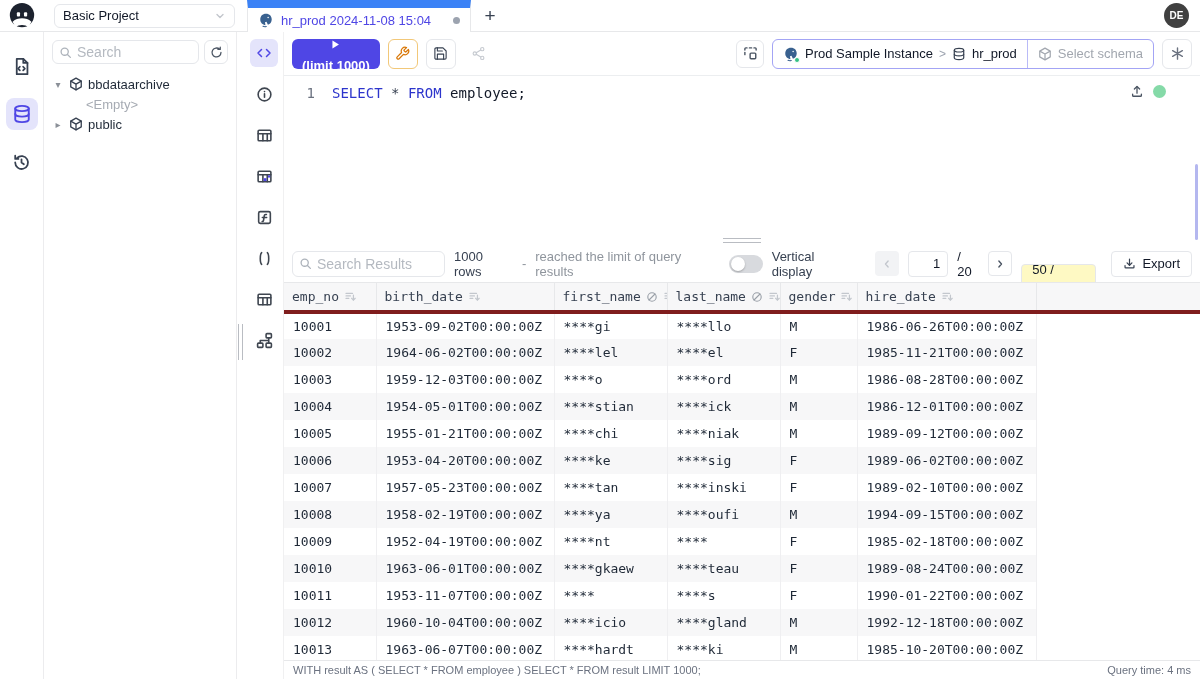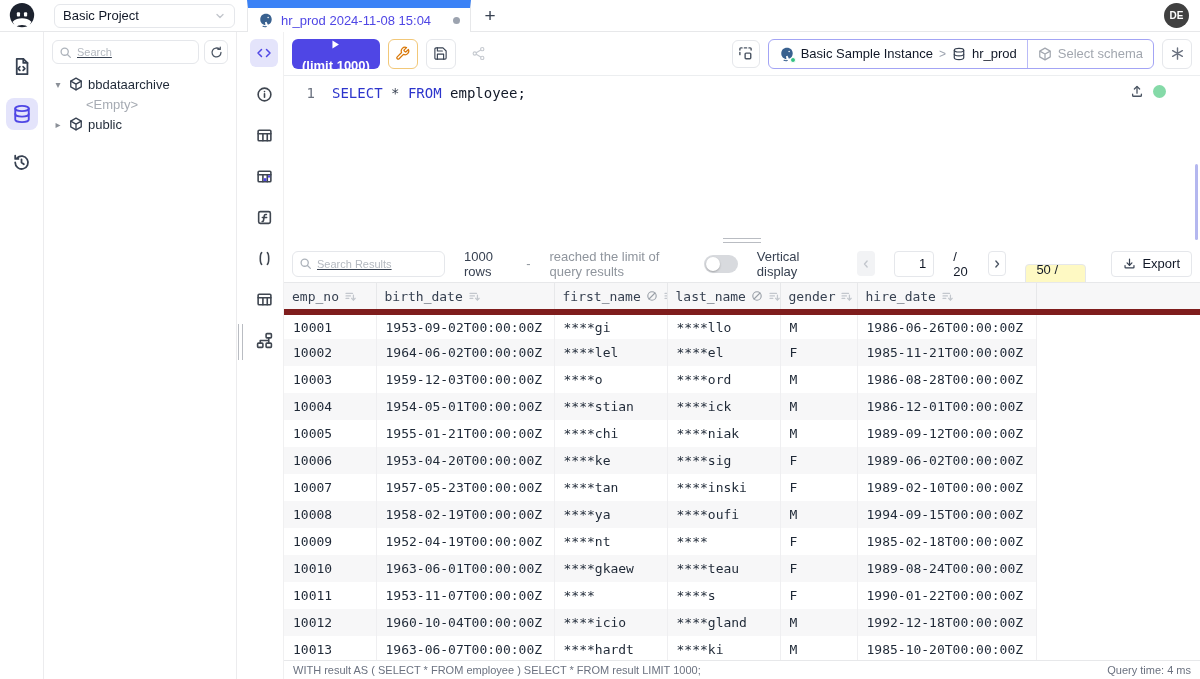--- a/index.html
+++ b/index.html
@@ -25,21 +25,21 @@
 
   
   .body { flex:1; display:flex; min-height:0; }
   .left-rail { width:44px; flex:0 0 44px; border-right:1px solid #ececee; display:flex; flex-direction:column; align-items:center; padding-top:18px; gap:16px; }
   .rail-btn { width:32px; height:32px; display:flex; align-items:center; justify-content:center; border-radius:8px; color:#374151; cursor:pointer; }
   .rail-btn.active { background:#e4e4fb; color:#4f46e5; }
 
   .sidebar { width:193px; flex:0 0 193px; border-right:1px solid #ececee; display:flex; flex-direction:column; padding-top:8px; }
   .sidebar-top { display:flex; gap:5px; padding:0 8px 8px 8px; }
   .search-box { flex:1; height:24px; border:1px solid #e5e7eb; border-radius:6px; display:flex; align-items:center; padding:0 6px; gap:5px; color:#adb3bb; }
-  .search-box input { border:none; outline:none; width:100%; font-size:11px; font-family:inherit; color:#374151; background:transparent;text-decoration:underline; }
+  .search-box input { border:none; outline:none; width:100%; font-size:14px; font-family:inherit; color:#374151; background:transparent; }
   .search-box input::placeholder { color:#b4b9c0; }
   .refresh-btn { width:24px; height:24px; flex:0 0 24px; border:1px solid #e5e7eb; border-radius:6px; display:flex; align-items:center; justify-content:center; color:#4b5563; cursor:pointer; background:#fff; }
   .tree { font-size:13px; padding:2px 4px; }
   .tree-row { height:20px; display:flex; align-items:center; gap:5px; padding:0 4px; cursor:pointer; white-space:nowrap; }
   .tree-caret { width:12px; text-align:center; color:#8b9098; font-size:10px; flex:0 0 12px; }
   .tree-row .icon { color:#374151; }
   .tree-label { color:#1f2937; }
   .tree-row.muted { padding-left:38px; cursor:default; }
   .tree-row.muted .tree-label { color:#a6abb3; }
 
@@ -81,39 +81,39 @@
   .editor-actions { position:absolute; top:8px; right:34px; display:flex; align-items:center; gap:9px; }
   .editor-actions .icon { color:#4b5563; }
   .ready-dot { width:13px; height:13px; border-radius:50%; background:#85daa8; }
   .editor-scrollbar { position:absolute; right:2px; top:88px; width:3px; height:76px; background:#b4b7ef; border-radius:2px; }
 
   .hhandle { height:9px; flex:0 0 9px; display:flex; align-items:center; justify-content:center; cursor:row-resize; }
   .hhandle .grip { width:38px; height:5px; border-top:1.5px solid #b9bcc2; border-bottom:1.5px solid #b9bcc2; }
 
   
   .results { height:415px; flex:0 0 415px; display:flex; flex-direction:column; min-height:0; }
-  .results-controls { height:37px; flex:0 0 37px; display:flex; align-items:center; padding:0 8px; gap:19px; font-size:13px; }
+  .results-controls { height:37px; flex:0 0 37px; display:flex; align-items:center; padding:0 8px; gap:9px; font-size:13px; }
   .rs-search { width:153px; flex:0 0 153px; height:26px; }
   .rows-count { color:#374151; }
   .dim { color:#8f959d; }
   .toggle { width:34px; height:18px; border-radius:9px; background:#d8dade; position:relative; cursor:pointer; flex:0 0 34px; }
   .toggle .knob { position:absolute; left:2px; top:2px; width:14px; height:14px; border-radius:50%; background:#fff; box-shadow:0 1px 2px rgba(0,0,0,.25); }
   .toggle-label { color:#374151; }
   .pg-btn { width:25px; height:25px; border-radius:4px; display:flex; align-items:center; justify-content:center; cursor:pointer; }
   .pg-prev { background:#f2f3f5; color:#c3c7cd; }
   .pg-next { border:1px solid #e5e7eb; color:#4b5563; background:#fff; }
   .page-input { width:40px; height:26px; border:1px solid #e5e7eb; border-radius:4px; text-align:right; padding-right:7px; font-size:13px; font-family:inherit; color:#111827; outline:none; }
   .page-total { color:#111827; }
   .page-size { height:26px; border:1px solid #e5e7eb; border-radius:4px; display:flex; align-items:center; padding:0 10px; color:#111827; cursor:pointer; background:#fef9c3;margin-top:26px; }
   .export-btn { height:26px; border:1px solid #e5e7eb; border-radius:4px; display:flex; align-items:center; gap:6px; padding:0 11px; color:#111827; cursor:pointer; background:#fff; margin-left:6px; }
   .export-btn .icon { color:#374151; }
 
   .table-wrap { flex:1; min-height:0; overflow:hidden; border-top:1px solid #e7e8ea; }
   table { border-collapse:collapse; width:100%; table-layout:fixed; font-family:"DejaVu Sans Mono", monospace; font-size:13px; }
-  th { background:#f7f7f8; height:29px; font-weight:normal; text-align:left; padding:0 8px; color:#374151; border-right:1px solid #e7e8ea; border-bottom:6px solid #7f1d1d; white-space:nowrap; overflow:hidden; }
+  th { background:#f7f7f8; height:29px; font-weight:normal; text-align:left; padding:0 8px; color:#374151; border-right:1px solid #e7e8ea; border-bottom:4px solid #7f1d1d; white-space:nowrap; overflow:hidden; }
   th .th-inner { display:flex; align-items:center; gap:5px; }
   th .icon { color:#c3c7cd; flex:0 0 auto; }
   th .masked-ic { color:#9aa0a8; }
   td { height:27px; padding:0 9px; border-right:1px solid #efeff1; color:#1f2937; white-space:nowrap; overflow:hidden; }
   tbody tr:nth-child(even) td { background:#f7f7f8; }
   td.filler, th.filler { border-right:none; }
   td.filler { background:#fff !important; }
 
   
   .bottombar { height:19px; flex:0 0 19px; border-top:1px solid #e7e8ea; display:flex; align-items:center; justify-content:space-between; padding:0 9px; font-size:11px; color:#6b7280; background:#fff; }
@@ -371,21 +371,21 @@
           <div class="conn-left">
             <span class="pg-wrap">
               <span class="icon pg-ic">
                   <svg width="16" height="16" viewBox="0 0 24 24">
                     <path d="M12 2.6c5.4 0 8.6 3.6 8.6 8.6 0 4-2.4 6.9-5.7 7.9l-2.2-4.5-2.2.6.7 4.5C7 19.2 3.4 16 3.4 11.2c0-5 3.2-8.6 8.6-8.6z" fill="#39618f"></path>
                     <circle cx="15.2" cy="8.2" r="1.1" fill="#fff"></circle>
                     <path d="M7.5 21.5c1.5.6 3.4.7 4.9.3" stroke="#39618f" stroke-width="1.6" stroke-linecap="round" fill="none"></path>
                   </svg>
                 </span><span class="presence"></span>
             </span>
-            <span>Basic Sample Instance</span>
+            <span>Prod Sample Instance</span>
             <span class="conn-sep">&gt;</span>
             <span class="icon">
               <svg width="14" height="14" viewBox="0 0 16 16" fill="none" stroke="#374151" stroke-width="1.4">
                   <ellipse cx="8" cy="3.6" rx="5.4" ry="2.1"></ellipse>
                   <path d="M2.6 3.6v8.8c0 1.15 2.4 2.1 5.4 2.1s5.4-.95 5.4-2.1V3.6"></path>
                   <path d="M2.6 8c0 1.15 2.4 2.1 5.4 2.1S13.4 9.15 13.4 8"></path>
                 </svg>
             </span>
             <span>hr_prod</span>
           </div>

